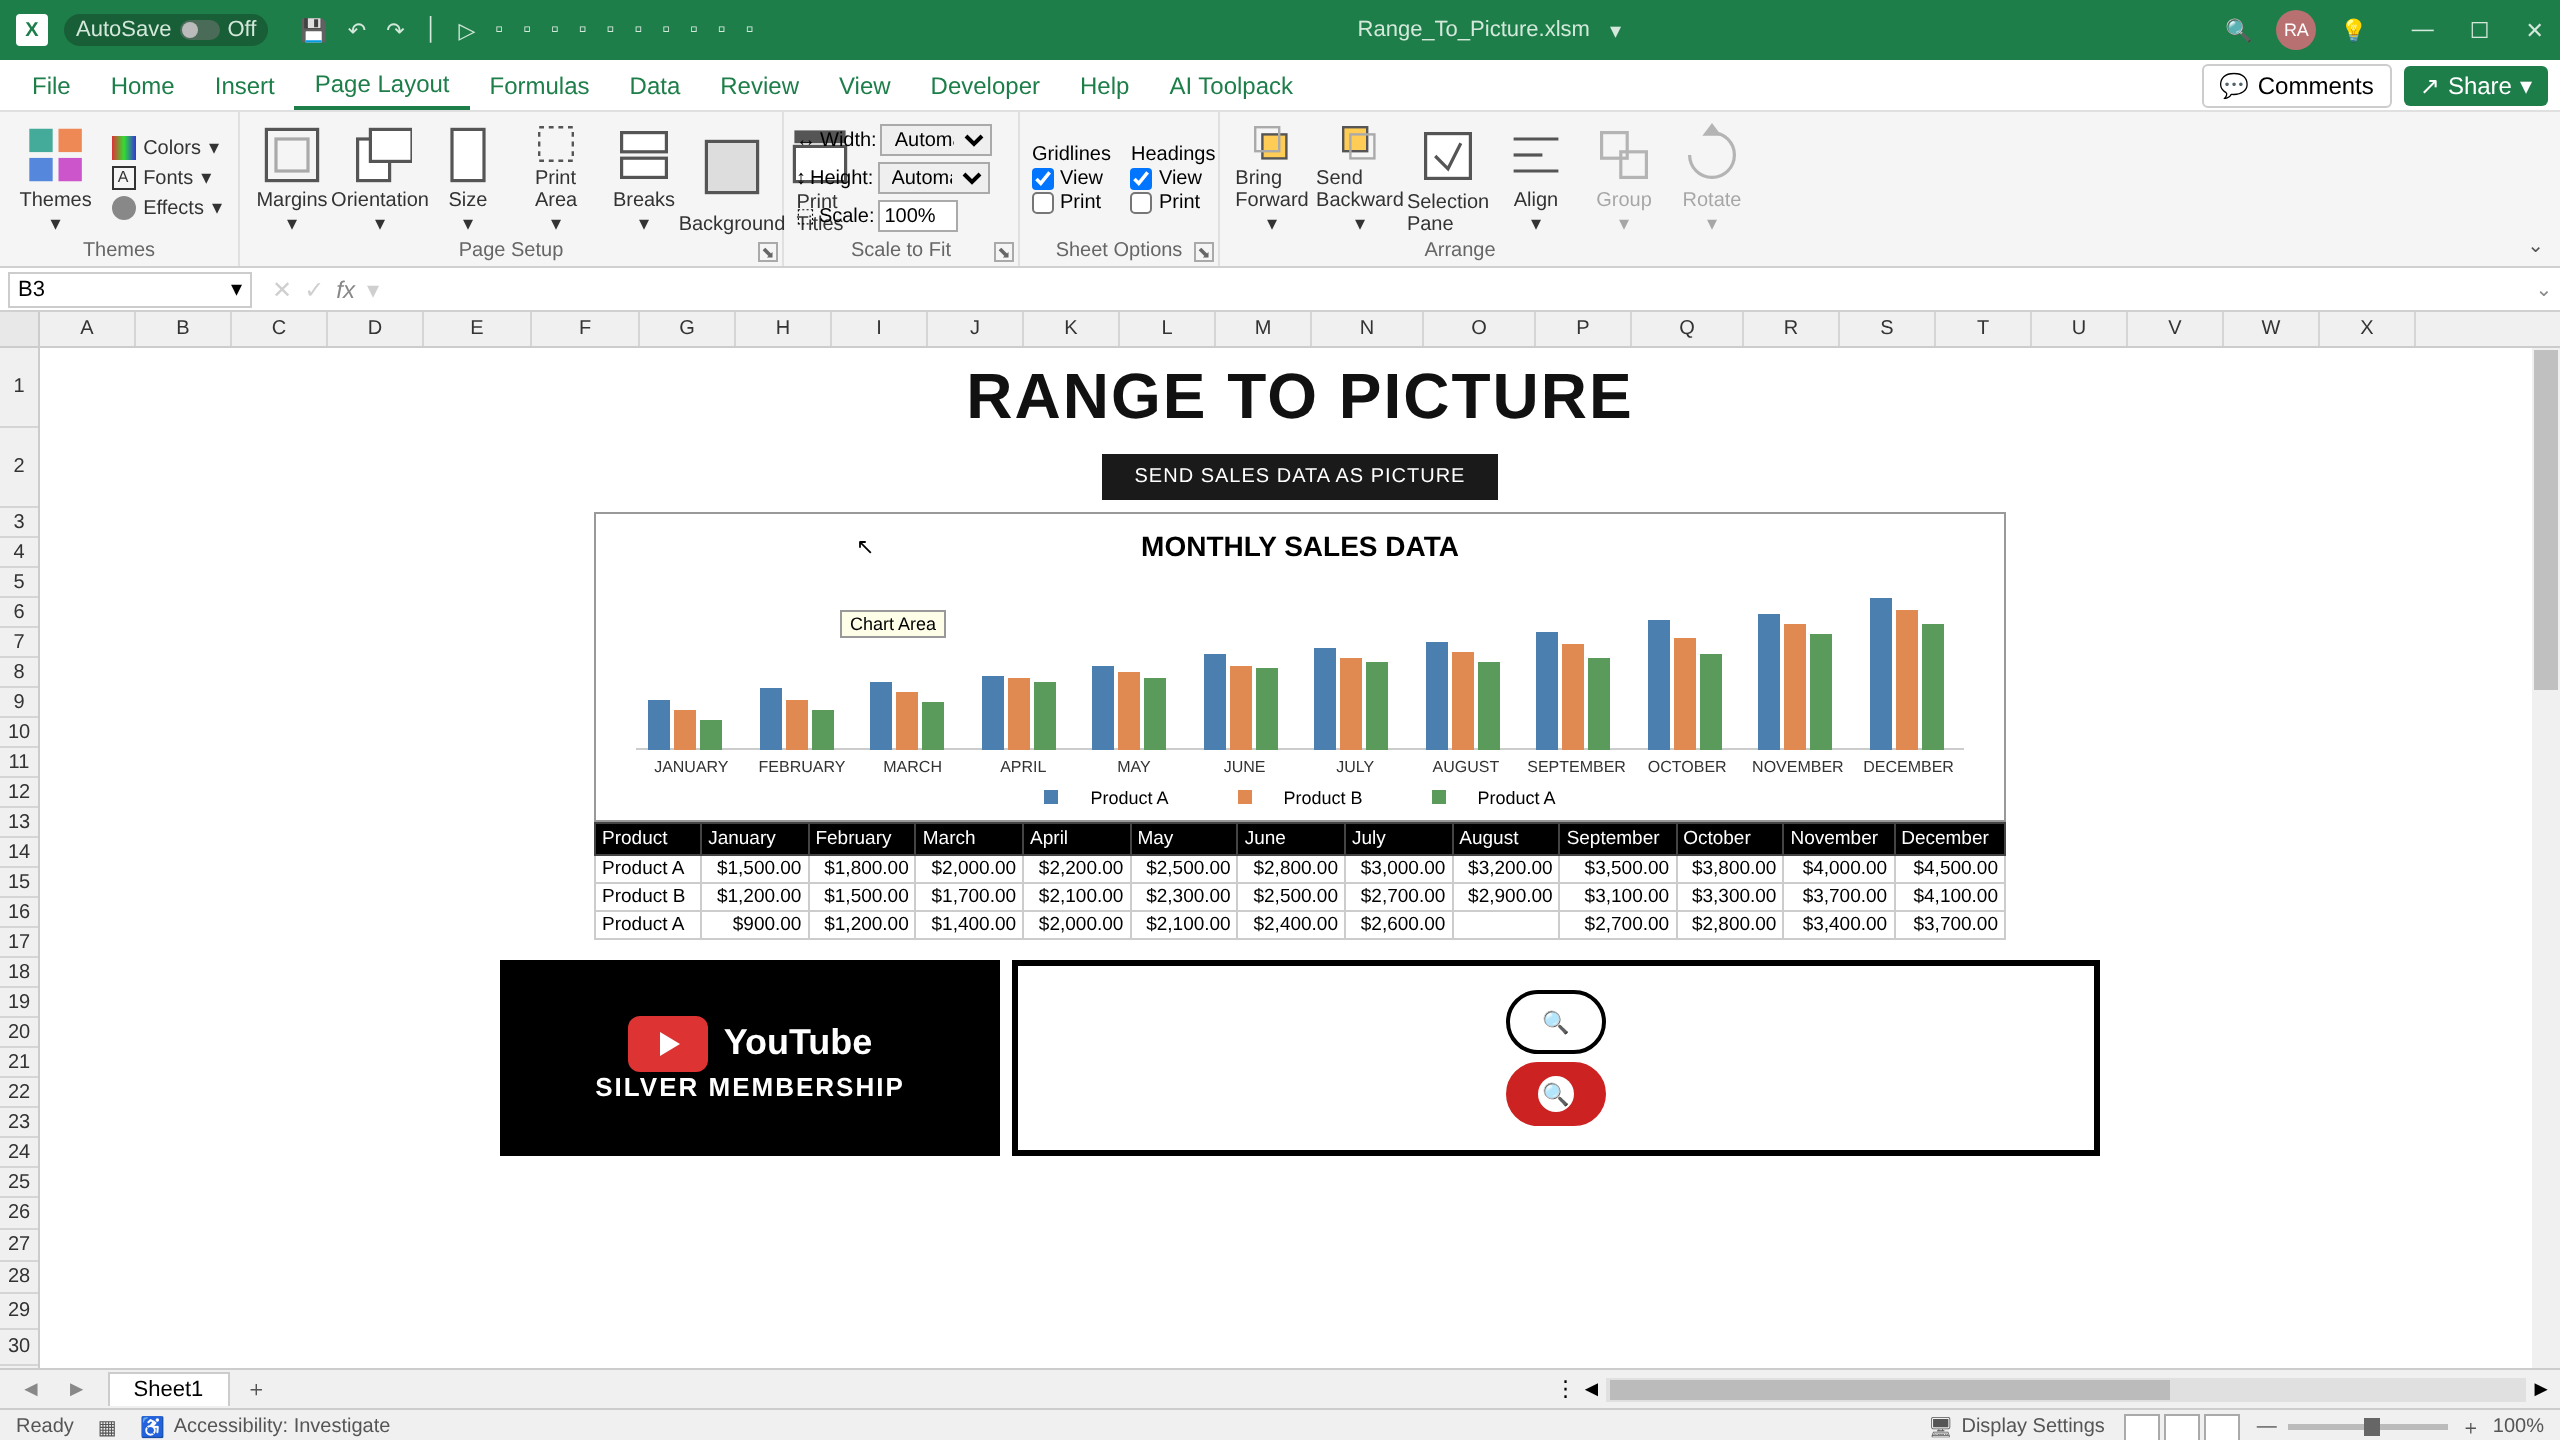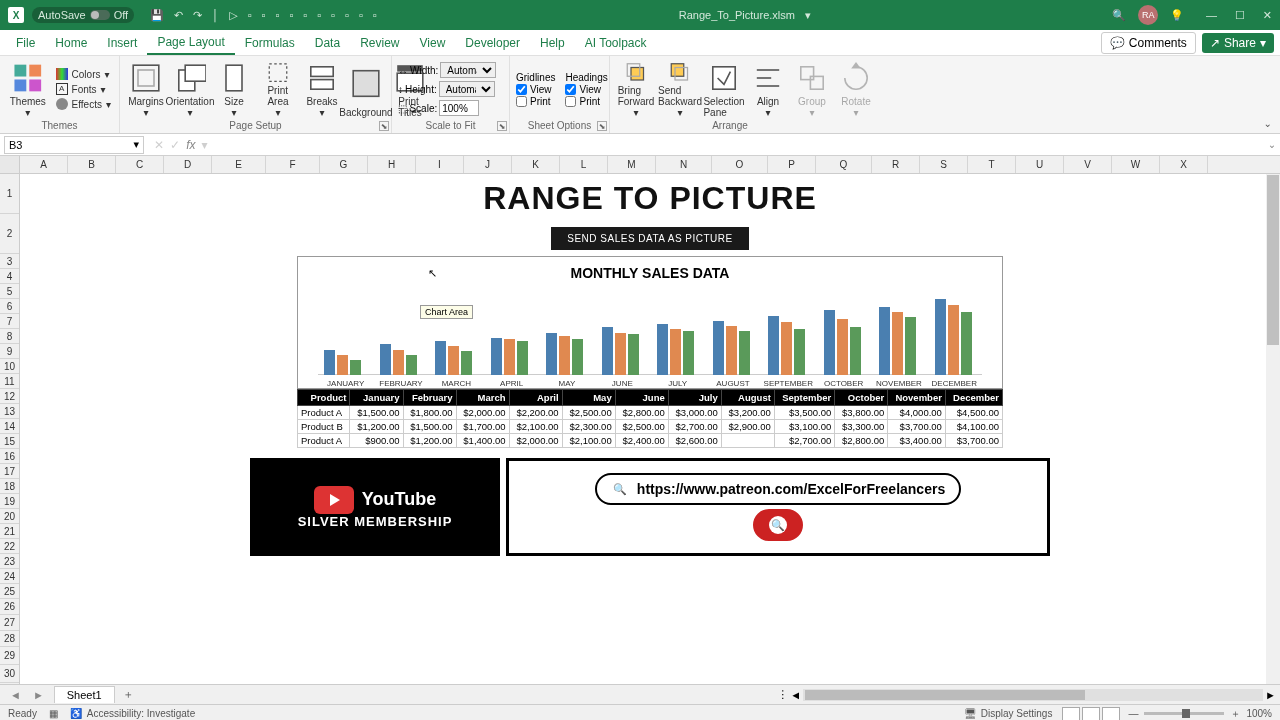--- a/index.html
+++ b/index.html
@@ -39,21 +39,21 @@
 .minibtn { display: flex; align-items: center; gap: 4px; font-size: 10px; color: #333; padding: 1px 2px; }
 .minibtn .sq { width: 12px; height: 12px; }
 .minirow { display: flex; flex-direction: column; gap: 1px; justify-content: center; }
 .formrow { display: flex; align-items: center; gap: 2px; font-size: 10px; }
 .formrow input, .formrow select { font-size: 10px; height: 16px; border: 1px solid #aaa; padding: 0 2px; }
 .chkrow { display: flex; align-items: center; gap: 3px; font-size: 10px; }
 .chkrow input { width: 11px; height: 11px; }
 
 
 .formulabar { height: 22px; background: #fff; display: flex; align-items: center; border-bottom: 1px solid #d0d0d0; }
-.namebox { width: 140px; border: 1px solid #ccc; height: 18px; margin: 0 4px; padding: 0 4px; font-size: 11px; display: flex; align-items: center; justify-content: space-between; }
+.namebox { width: 122px; border: 1px solid #ccc; height: 18px; margin: 0 4px; padding: 0 4px; font-size: 11px; display: flex; align-items: center; justify-content: space-between; }
 .fbar-icons { display: flex; gap: 6px; padding: 0 6px; color: #888; font-size: 12px; }
 .fx { font-style: italic; font-size: 12px; }
 .fbar-input { flex: 1; height: 18px; border: none; font-size: 11px; }
 .fbar-expand { width: 16px; text-align: center; color: #888; font-size: 10px; }
 
 
 .gridwrap { position: relative; height: 528px; display: flex; }
 .rownums { width: 20px; background: #f0f0f0; border-right: 1px solid #ccc; }
 .rownums .corner { height: 18px; border-bottom: 1px solid #ccc; background: #e8e8e8; }
 .rownums .rh { height: 15px; border-bottom: 1px solid #d5d5d5; font-size: 10px; color: #333; text-align: center; line-height: 15px; }
@@ -79,21 +79,21 @@
 .bar.b { background: #e08950; }
 .bar.c { background: #5a9a5a; }
 .xlabels { display: flex; margin: 4px 20px 0; }
 .xlab { flex: 1; text-align: center; font-size: 8px; color: #333; }
 .legend { text-align: center; font-size: 9px; padding: 6px 0; }
 .legend span { margin: 0 8px; }
 .lsq { display: inline-block; width: 7px; height: 7px; margin-right: 3px; }
 
 
 .datatable { width: 706px; margin: 0 auto; border-collapse: collapse; font-size: 9.5px; }
-.datatable th { background: #000; color: #fff; padding: 2px 3px; text-align: right; font-weight: 700; border: 1px solid #444; }
+.datatable th { background: #000; color: #fff; padding: 2px 3px; text-align: left; font-weight: 400; border: 1px solid #444; }
 .datatable td { border: 1px solid #ccc; padding: 1px 3px; text-align: right; }
 .datatable td.prod { text-align: left; }
 
 
 .promo { display: flex; width: 800px; margin: 10px auto 0; gap: 6px; }
 .promo-left { background: #000; width: 250px; display: flex; flex-direction: column; align-items: center; justify-content: center; padding: 10px; }
 .patreon-logo { display: flex; align-items: center; gap: 8px; color: #fff; margin-bottom: 14px; }
 .patreon-circle { width: 30px; height: 30px; border-radius: 50%; background: #fff; position: relative; }
 .patreon-circle::after { content: ""; position: absolute; width: 12px; height: 12px; background: #000; border-radius: 50%; top: 9px; left: 9px; }
 .patreon-logo .txt { font-size: 18px; font-weight: 700; letter-spacing: 1px; }
@@ -502,20 +502,25 @@
               <div class="xlab">APRIL</div>
               <div class="xlab">MAY</div>
               <div class="xlab">JUNE</div>
               <div class="xlab">JULY</div>
               <div class="xlab">AUGUST</div>
               <div class="xlab">SEPTEMBER</div>
               <div class="xlab">OCTOBER</div>
               <div class="xlab">NOVEMBER</div>
               <div class="xlab">DECEMBER</div>
             </div>
+          <div class="legend">
+            <span><span class="lsq" style="background:#4a7fb0"></span><span>Product A</span></span>
+            <span><span class="lsq" style="background:#e08950"></span><span>Product B</span></span>
+            <span><span class="lsq" style="background:#5a9a5a"></span><span>Product A</span></span>
+          </div>
         </div>
         <table class="datatable">
           <thead>
               <tr id="thead-row">
                 <th>Product</th>
                 <th>January</th>
                 <th>February</th>
                 <th>March</th>
                 <th>April</th>
                 <th>May</th>
@@ -580,21 +585,20 @@
           <div class="promo-left">
             <div class="yt-logo">
               <span class="yt-play"></span>
               <span class="txt">YouTube</span>
             </div>
             <div class="silver">SILVER MEMBERSHIP</div>
           </div>
           <div class="promo-right">
             <div class="pill">
                 <span class="mag">🔍</span>
-                <span>https://www.patreon.com/ExcelForFreelancers</span>
               </div>
             <div class="pill red">
                 <span class="mag">🔍</span>
               </div>
           </div>
         </div>
       </div>
     </div>
     <div class="vscroll">
         <div class="vthumb"></div>

